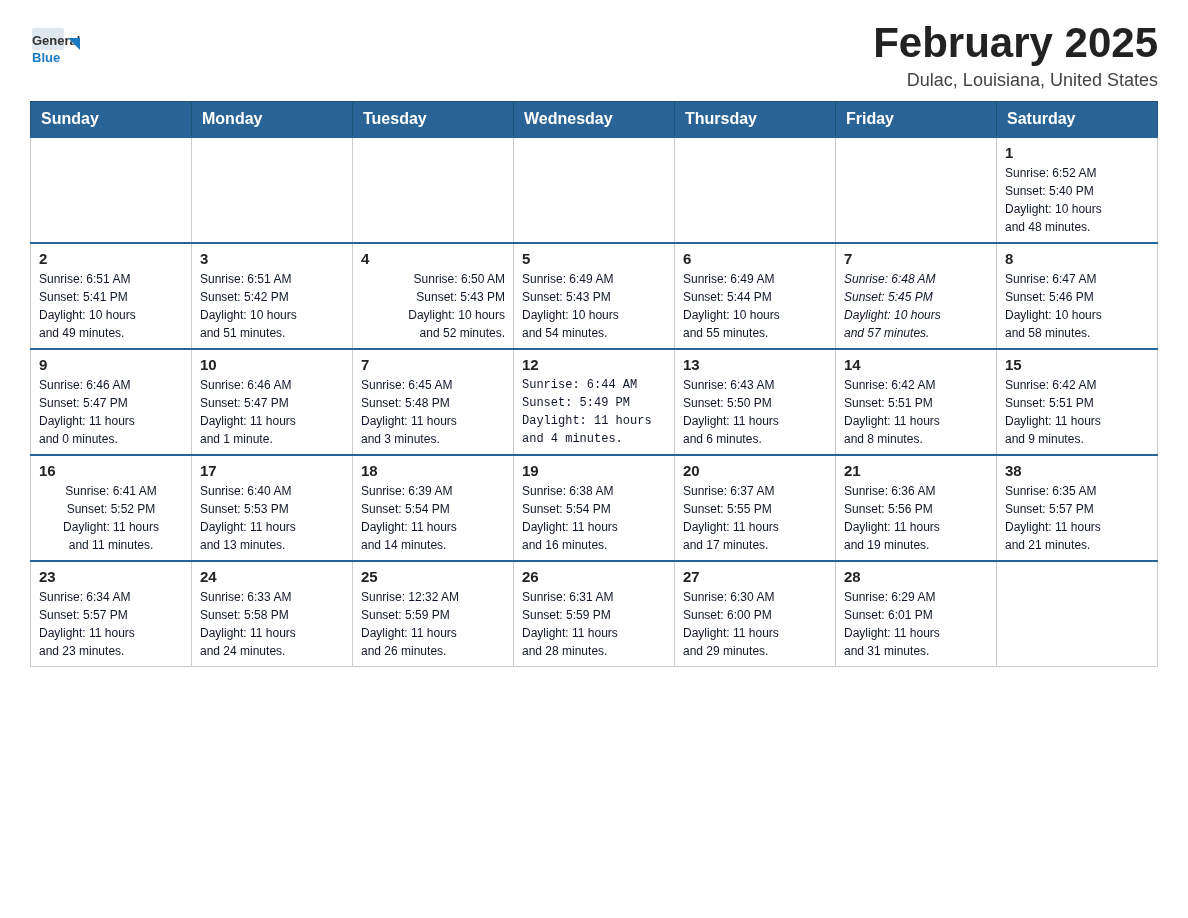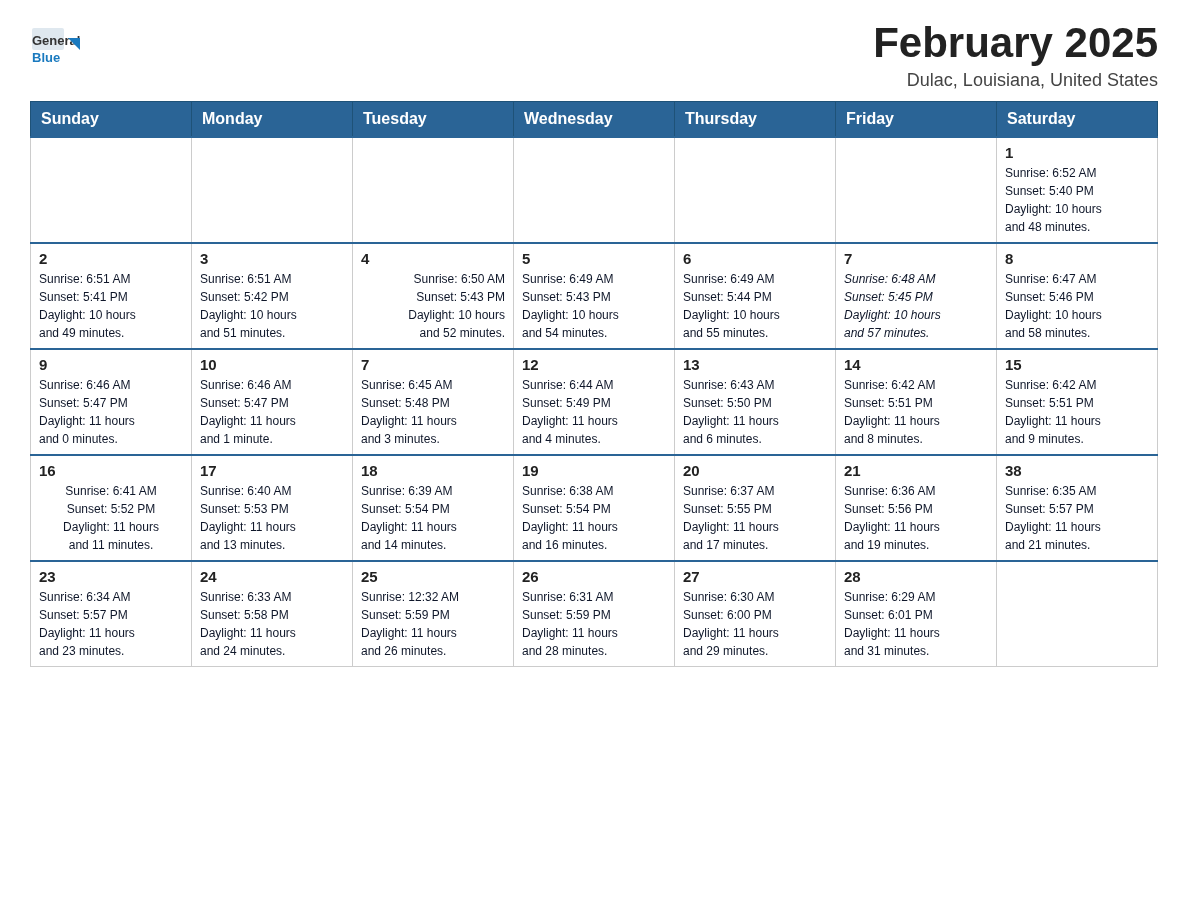--- a/index.html
+++ b/index.html
@@ -199,21 +199,21 @@
         </td>
         <td>
           <span class="day-number">7</span>
           <div class="day-info" style="white-space: pre-line;">Sunrise: 6:45 AM
 Sunset: 5:48 PM
 Daylight: 11 hours
 and 3 minutes.</div>
         </td>
         <td>
           <span class="day-number">12</span>
-          <div class="day-info" style="white-space: pre-line;">Sunrise: 6:44 AM
+          <div class="day-info" style="white-space: pre-line; font-family: Liberation Mono, monospace;">Sunrise: 6:44 AM
 Sunset: 5:49 PM
 Daylight: 11 hours
 and 4 minutes.</div>
         </td>
         <td>
           <span class="day-number">13</span>
           <div class="day-info" style="white-space: pre-line;">Sunrise: 6:43 AM
 Sunset: 5:50 PM
 Daylight: 11 hours
 and 6 minutes.</div>

